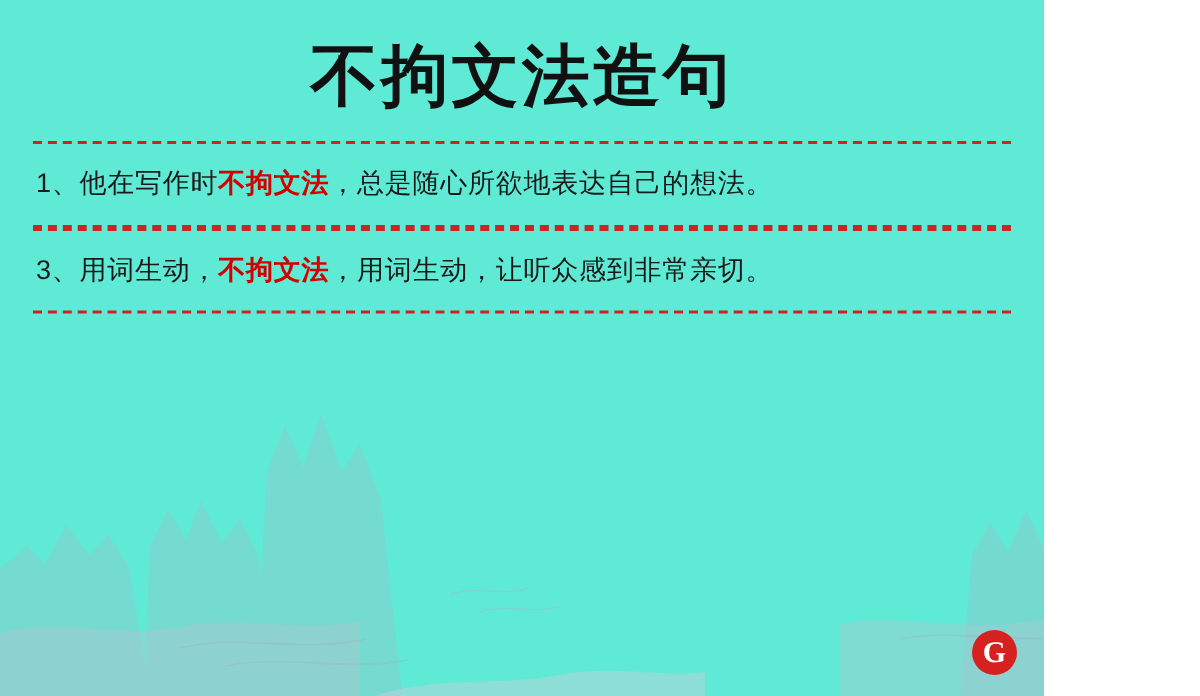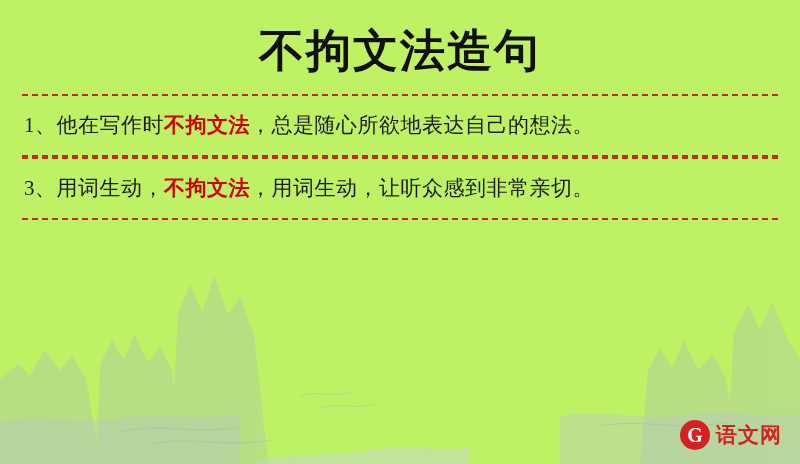--- a/index.html
+++ b/index.html
@@ -8,23 +8,23 @@
   }
   body {
     width: 800px;
     height: 464px;
     background: #ffffff;
     font-family: "Liberation Serif", serif;
     overflow: hidden;
   }
   .page {
     position: relative;
-    width: 800px;
+    width: 696px;
     height: 464px;
-    background: #bef264;
+    background: #5eead4;
     overflow: hidden;
   }
 
   
   .bg-wash {
     position: absolute;
     left: 0;
     right: 0;
     bottom: 0;
     height: 300px;
@@ -50,22 +50,22 @@
     line-height: 1.2;
   }
 
   .divider {
     height: 0;
     border-top: 2px dashed #cf2222;
     margin: 0;
   }
 
   .sentence {
-    font-family: Liberation Serif, serif;
-    font-size: 21px;
+    font-family: Liberation Sans, sans-serif;
+    font-size: 18px;
     line-height: 1.75;
     color: #1a1a1a;
     padding: 11px 2px 11px 2px;
     letter-spacing: 0.5px;
   }
   .sentence .kw {
     color: #d40000;
     font-weight: bold;
   }
 
@@ -149,16 +149,15 @@
     <div class="sentence">
       <span>3、</span><span>用词生动，</span><span class="kw">不拘文法</span><span>，用词生动，让听众感到非常亲切。</span>
     </div>
 
     <div class="divider"></div>
 
   </div>
 
   <div class="watermark">
     <div class="wm-badge">G</div>
-    <div class="wm-text">语文网</div>
   </div>
 
 </div>
 
 </body></html>

